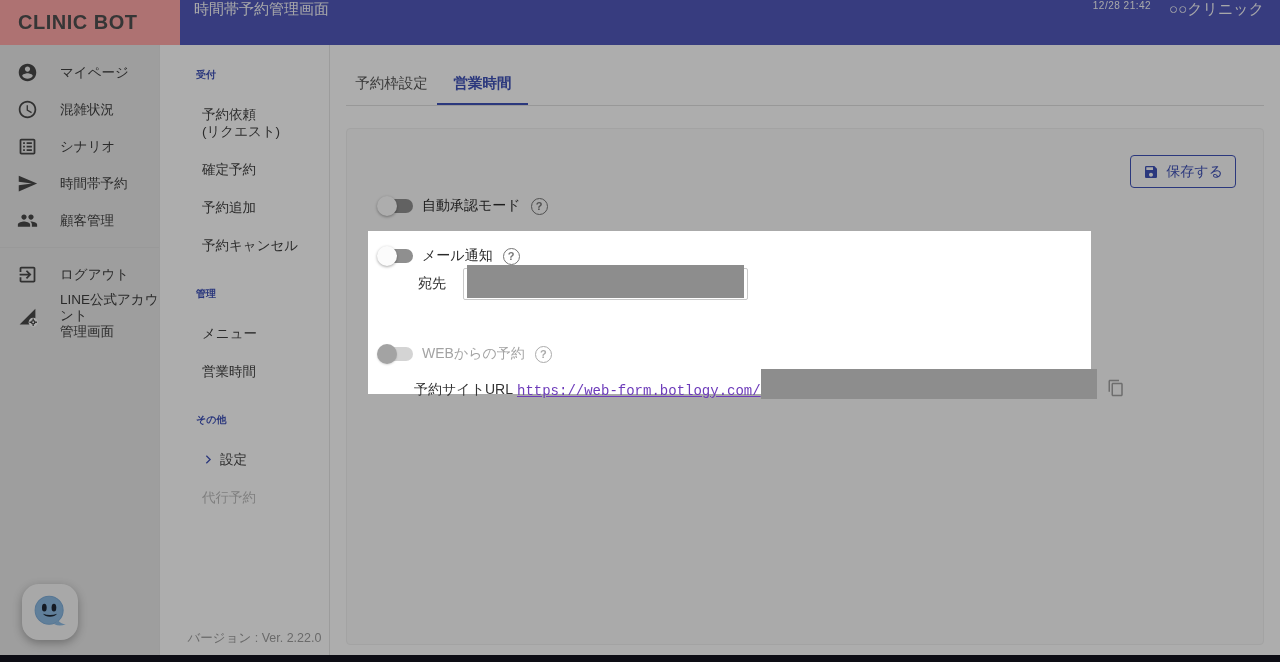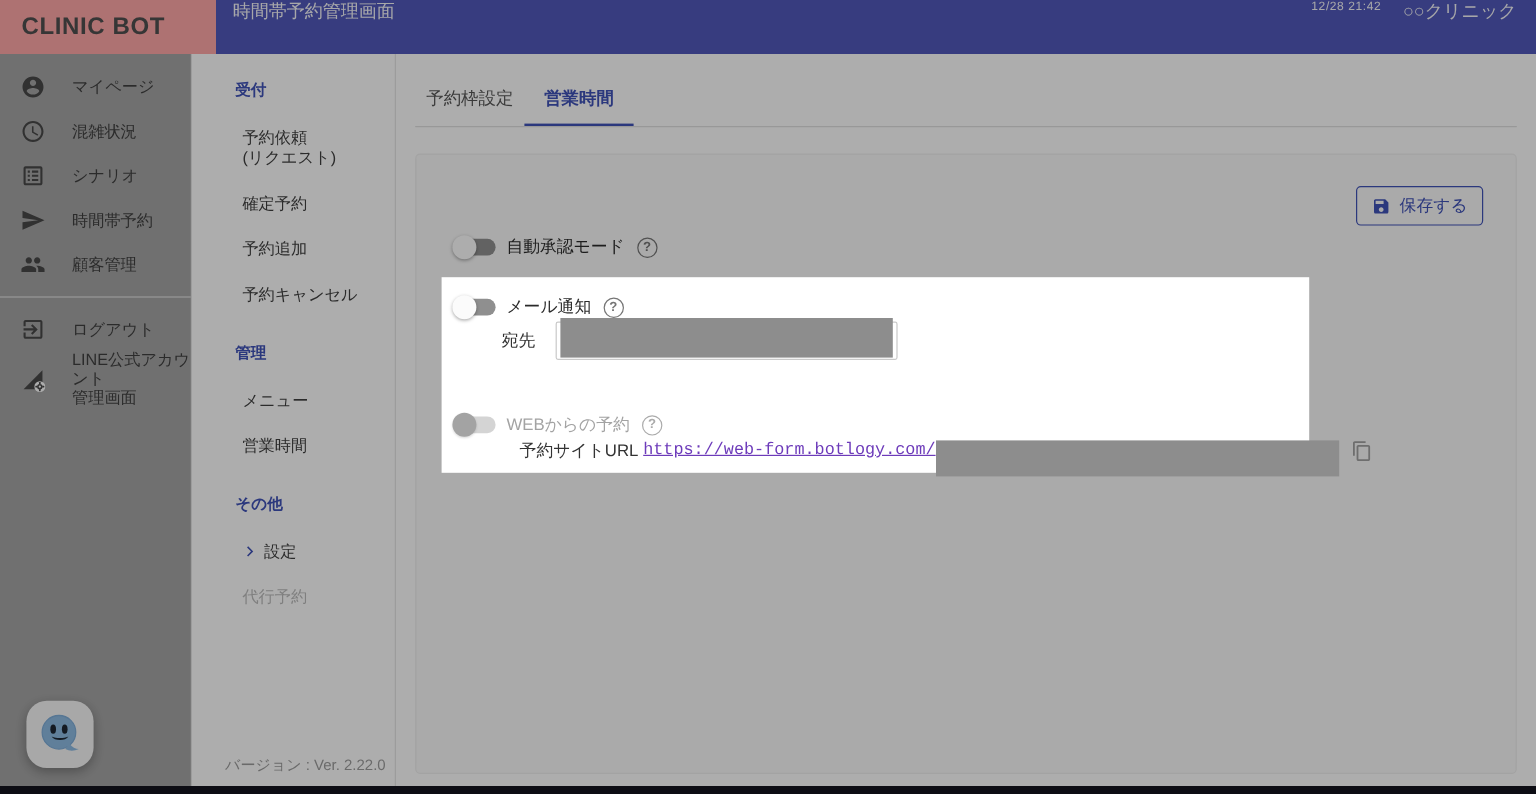--- a/index.html
+++ b/index.html
@@ -11,32 +11,32 @@
         display:flex;align-items:center;padding-left:18px;font-size:20px;font-weight:bold;
         color:#4f4f4f;letter-spacing:.5px;}
   .bluebar{position:absolute;left:180px;right:0;top:0;height:45px;background:#5058b8;
         display:flex;align-items:flex-start;padding:0 16px 0 14px;color:#f2f2f5;}
   .bluebar .title{font-size:15px;}
   .bluebar .spacer{flex:1;}
   .bluebar .datetime{font-size:10px;margin-right:18px;letter-spacing:.5px;}
   .bluebar .account{font-size:15px;}
 
   
-  .sidebar{position:absolute;left:0;top:45px;width:160px;bottom:7px;background:#a3a3a3;
+  .sidebar{position:absolute;left:0;top:45px;width:160px;bottom:7px;background:#e5e5e5;
         border-right:1px solid #e2e2e2;padding-top:9px;}
   .side-item{height:37px;display:flex;align-items:center;padding-left:16px;cursor:pointer;color:#3f3f3f;font-size:13.5px;}
   .side-item .ic{width:22px;height:22px;margin-right:22px;flex:none;display:flex;align-items:center;justify-content:center;}
   .side-item .ic svg{width:21px;height:21px;fill:#474747;}
   .side-item.two-line{height:46px;}
   .side-item .lbl2 div{line-height:16px;}
   .side-divider{height:1px;background:#dedede;margin:8px 0;}
 
   .submenu{position:absolute;left:180px;top:45px;width:150px;bottom:7px;background:#fbfbfb;
         border-right:1px solid #e2e2e2;padding-top:20px;}
-  .sec-title{margin:0 0 4px 16px;height:20px;line-height:20px;color:#3f51b5;font-size:13px;font-weight:bold;}
+  .sec-title{margin:0 0 4px 16px;height:20px;line-height:20px;color:#3f51b5;font-size:10px;font-weight:bold;}
   .sub-item{margin:21px 0 0 22px;font-size:13.5px;line-height:17px;color:#3f3f3f;cursor:pointer;}
   .sub-item.disabled{color:#b9b9b9;cursor:default;}
   .sub-item .chev{display:inline-flex;vertical-align:-2px;margin-right:5px;}
   .sub-item .chev svg{width:13px;height:13px;stroke:#3f51b5;stroke-width:2.4;fill:none;}
   .sec-title.later{margin-top:30px;}
   .version{position:absolute;bottom:8px;left:0;right:0;text-align:center;color:#9a9a9a;font-size:12.5px;}
 
   
   .main{position:absolute;left:330px;top:45px;right:0;bottom:7px;background:#fbfbfb;}
   .tabs{position:absolute;left:16px;right:16px;top:15px;height:46px;border-bottom:1px solid #dcdcdc;display:flex;}
@@ -68,21 +68,21 @@
   
   .spotlight{position:absolute;top:102px;left:21px;width:723px;height:163px;background:#ffffff;z-index:60;}
   .mail-row{position:absolute;top:9px;left:11px;}
   .recipient-row{position:absolute;top:37px;left:50px;display:flex;align-items:center;}
   .field-label{font-size:14px;color:#333;}
   .recipient-input{position:relative;margin-left:17px;width:285px;height:32px;background:#fff;
         border:1px solid #c9c9c9;border-radius:2px;}
   .redact{background:#8d8d8d;}
   .recipient-input .redact{position:absolute;left:3px;right:3px;top:-4px;height:33px;}
   .web-row{position:absolute;top:107px;left:11px;}
-  .url-row{position:absolute;top:136px;left:65px;display:flex;align-items:flex-start;height:32px;}
+  .url-row{position:absolute;top:136px;left:46px;display:flex;align-items:flex-end;height:32px;}
   .url-label{width:100px;flex:none;}
   .url-link{margin-left:3px;font-size:14px;color:#6d3bba;text-decoration:underline;white-space:nowrap;cursor:pointer;font-family:Liberation Mono, monospace;}
   .url-redact{width:336px;height:30px;flex:none;}
   .copy-btn{margin-left:9px;width:20px;height:20px;border:none;background:none;padding:0;cursor:pointer;}
   .copy-btn svg{width:18px;height:18px;fill:#6e6e6e;}
 
   
   .overlay{position:absolute;inset:0;background:rgba(0,0,0,.31);z-index:50;}
   .bottom-strip{position:absolute;left:0;right:0;bottom:0;height:7px;background:#13131d;z-index:40;}
   .chat-btn{position:absolute;left:22px;bottom:22px;width:56px;height:56px;border-radius:17px;

